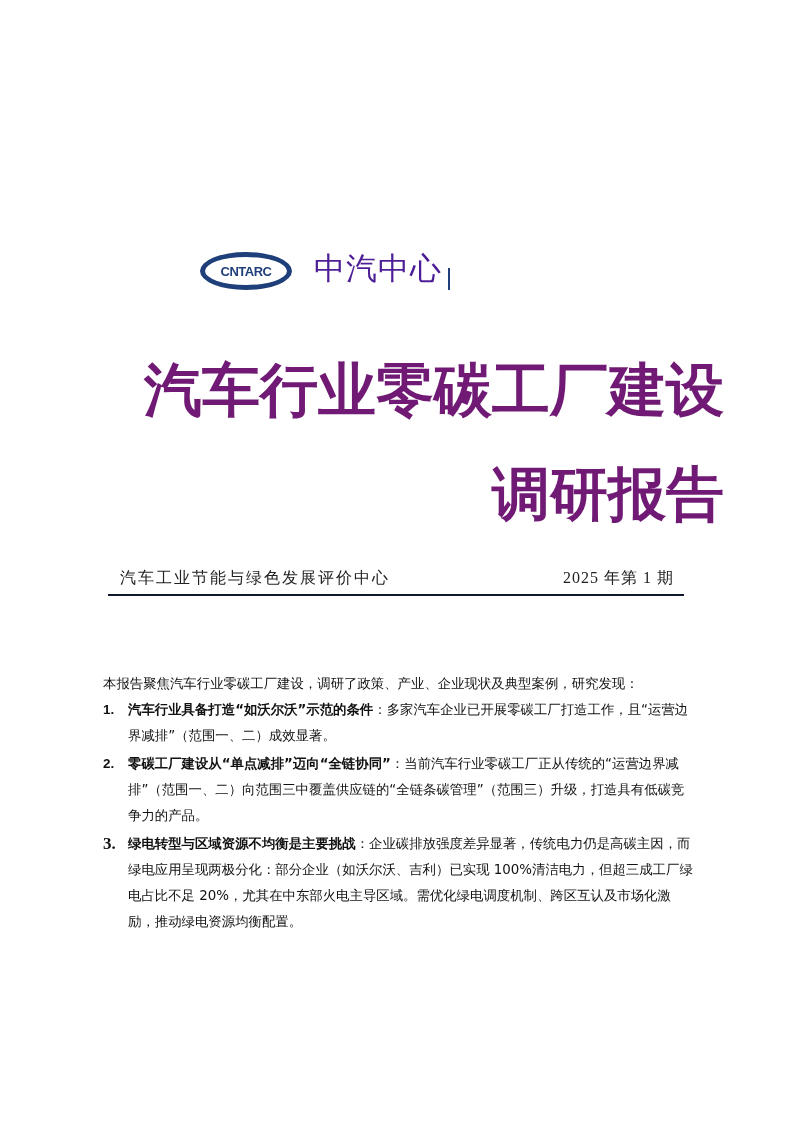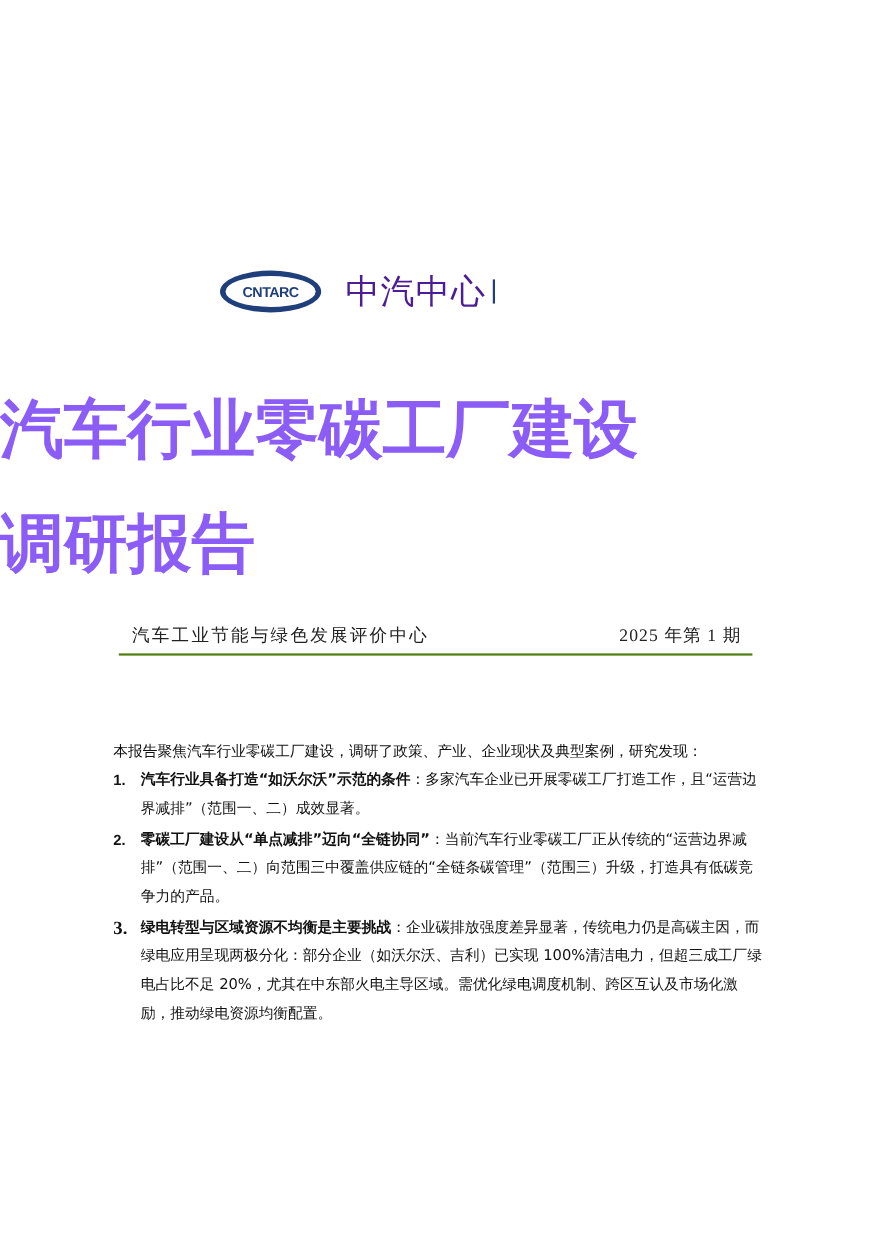--- a/index.html
+++ b/index.html
@@ -14,21 +14,21 @@
       overflow: hidden;
       font-family: "DejaVu Sans", sans-serif;
       color: #111111;
     }
     .logo {
       position: absolute;
       left: 200px;
       top: 240px;
       height: 50px;
       display: flex;
-      align-items: center;
+      align-items: flex-end;
     }
     .logo-oval {
       width: 92px;
       height: 38px;
       border: 5px solid #1f3f7a;
       border-radius: 50%;
       box-sizing: border-box;
       display: flex;
       align-items: center;
       justify-content: center;
@@ -50,36 +50,36 @@
       display: inline-block;
       width: 1.5px;
       height: 22px;
       background: #1f3f7a;
       margin: 0 8px 0 6px;
     }
     .title1, .title2 {
       position: absolute;
       left: 0;
       width: 724px;
-      text-align: left;
-      color: #8b5cf6;
+      text-align: right;
+      color: #701a75;
       font-family: "DejaVu Serif", serif;
       font-weight: bold;
       font-size: 58px;
       letter-spacing: 0px;
     }
     .title1 { top: 352px; }
     .title2 { top: 456px; }
     .meta-row {
       position: absolute;
       left: 108px;
       top: 568px;
       width: 576px;
       height: 26px;
-      border-bottom: 2px solid #4d7c0f;
+      border-bottom: 2px solid #0f172a;
       font-family: "DejaVu Serif", serif;
       font-size: 16px;
       color: #222;
     }
     .meta-left {
       position: absolute;
       left: 12px;
       top: 0;
       letter-spacing: 2px;
     }

